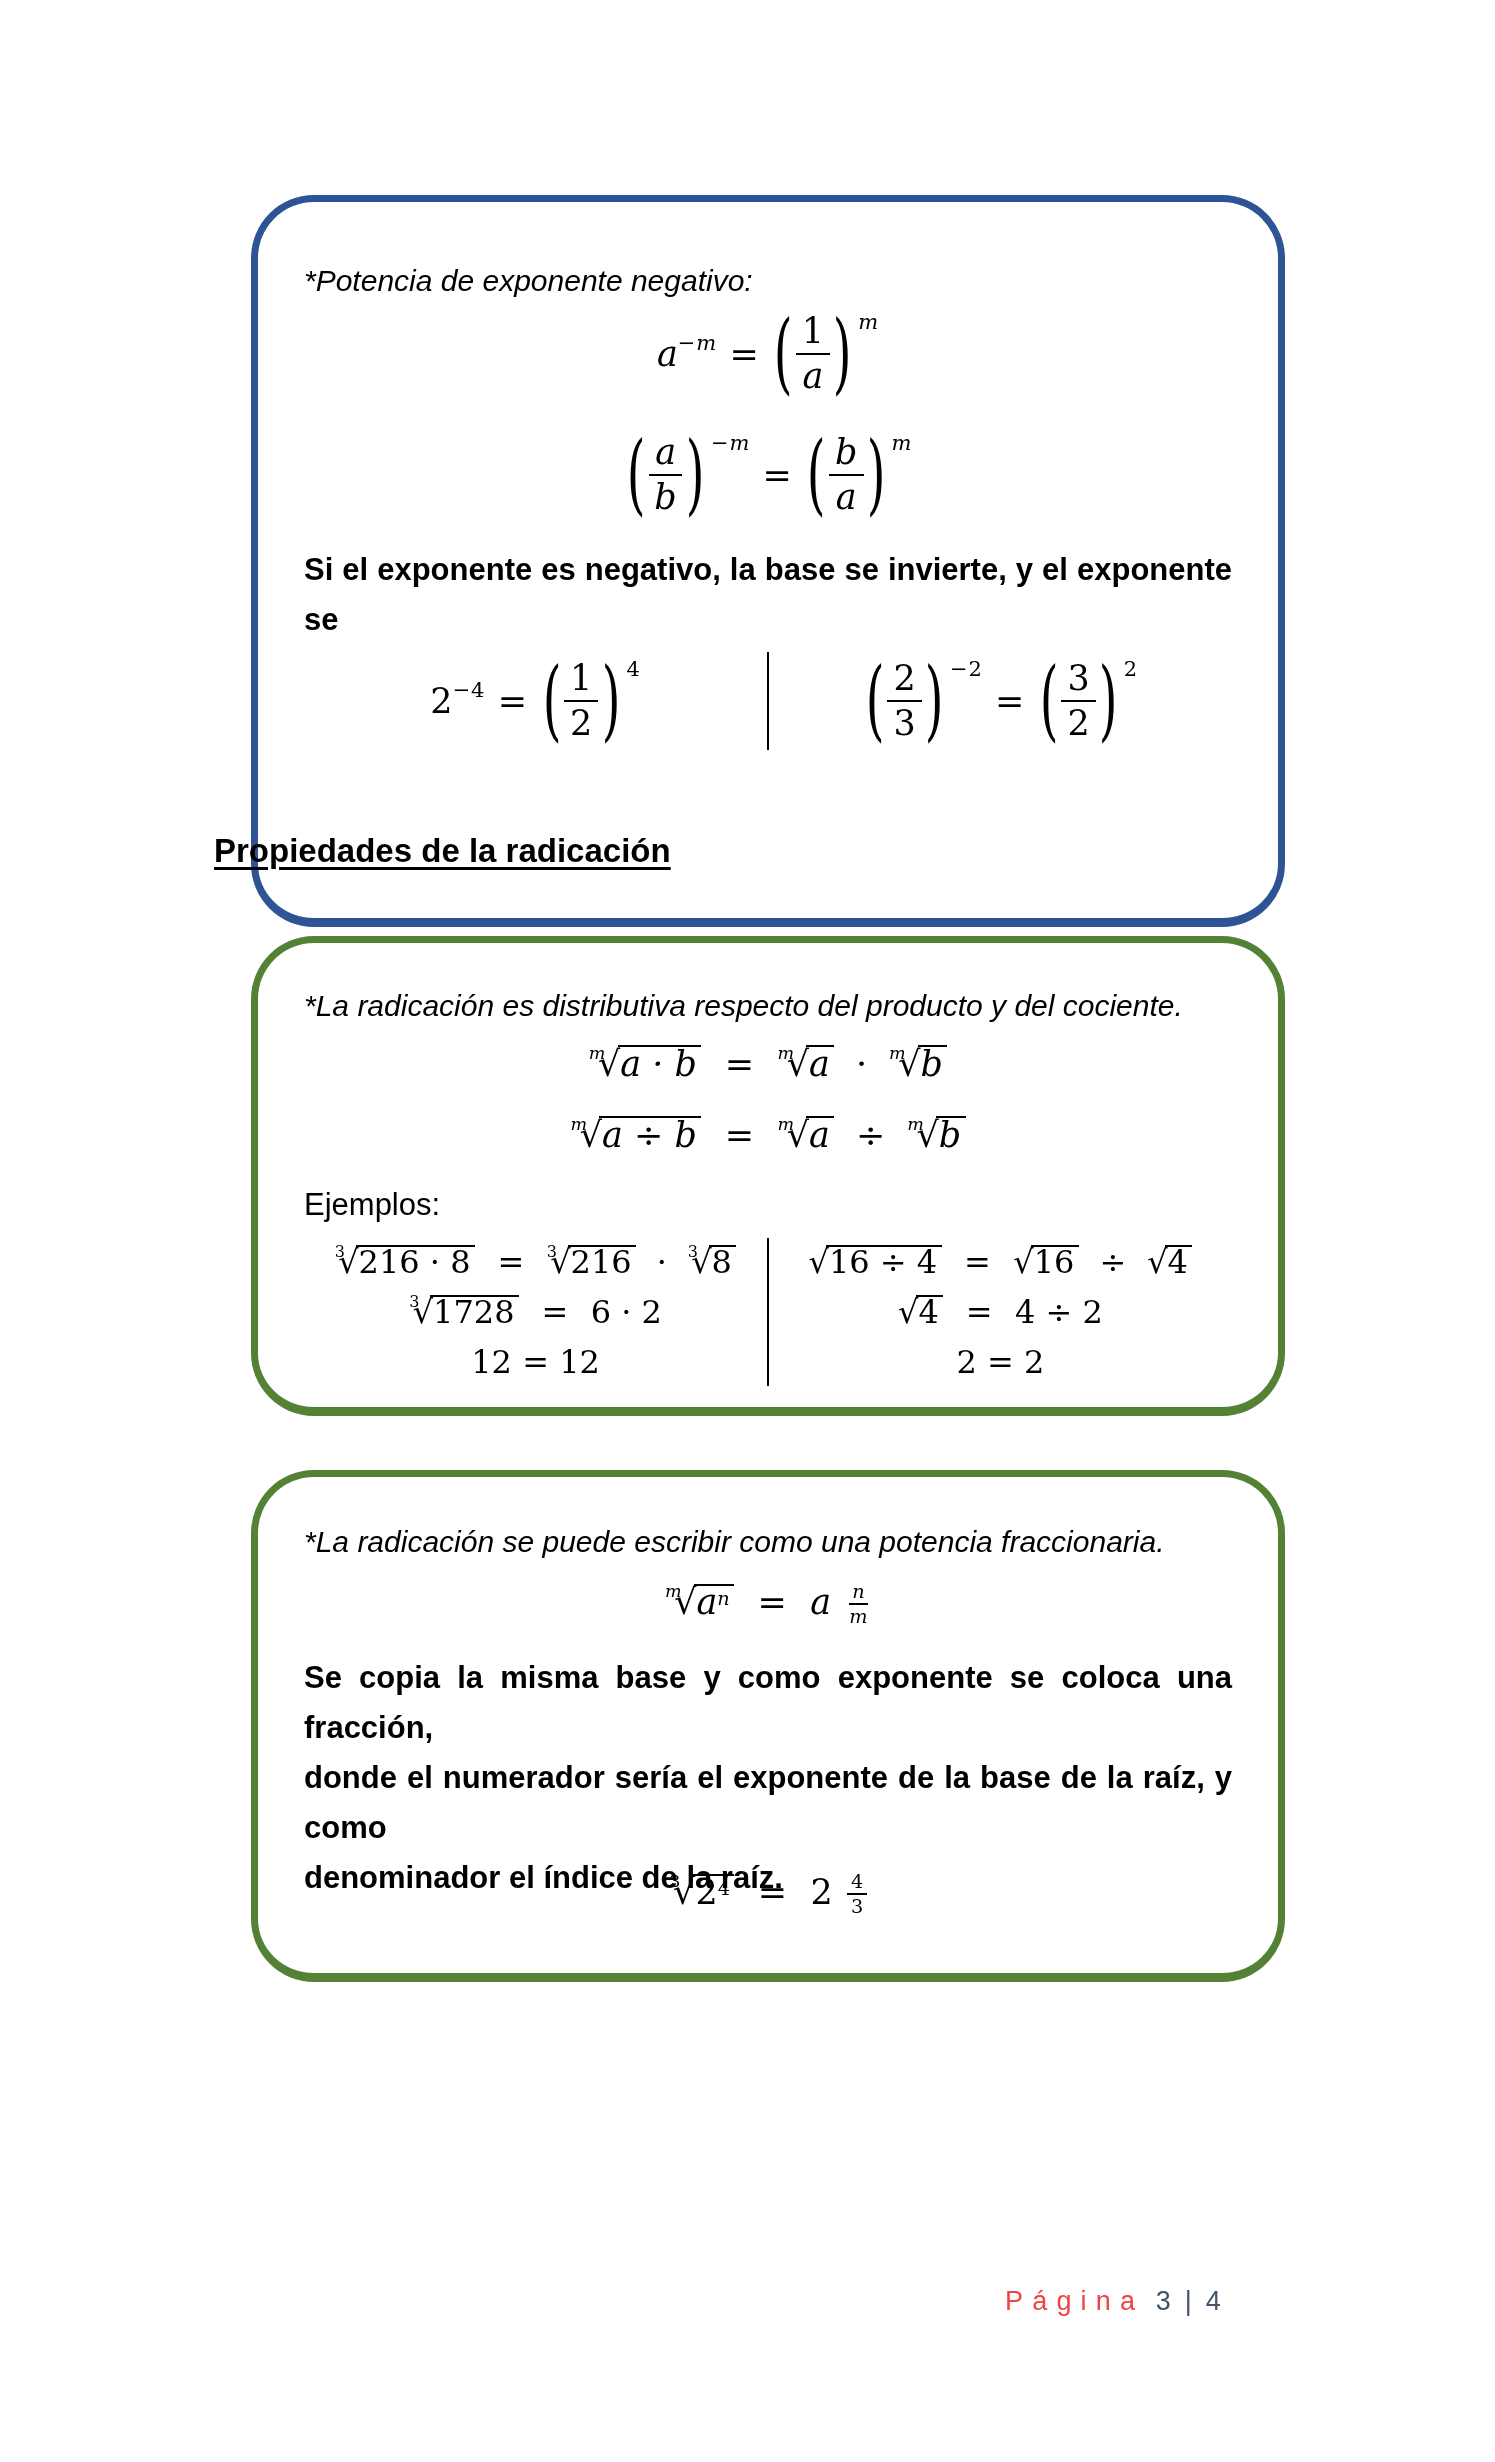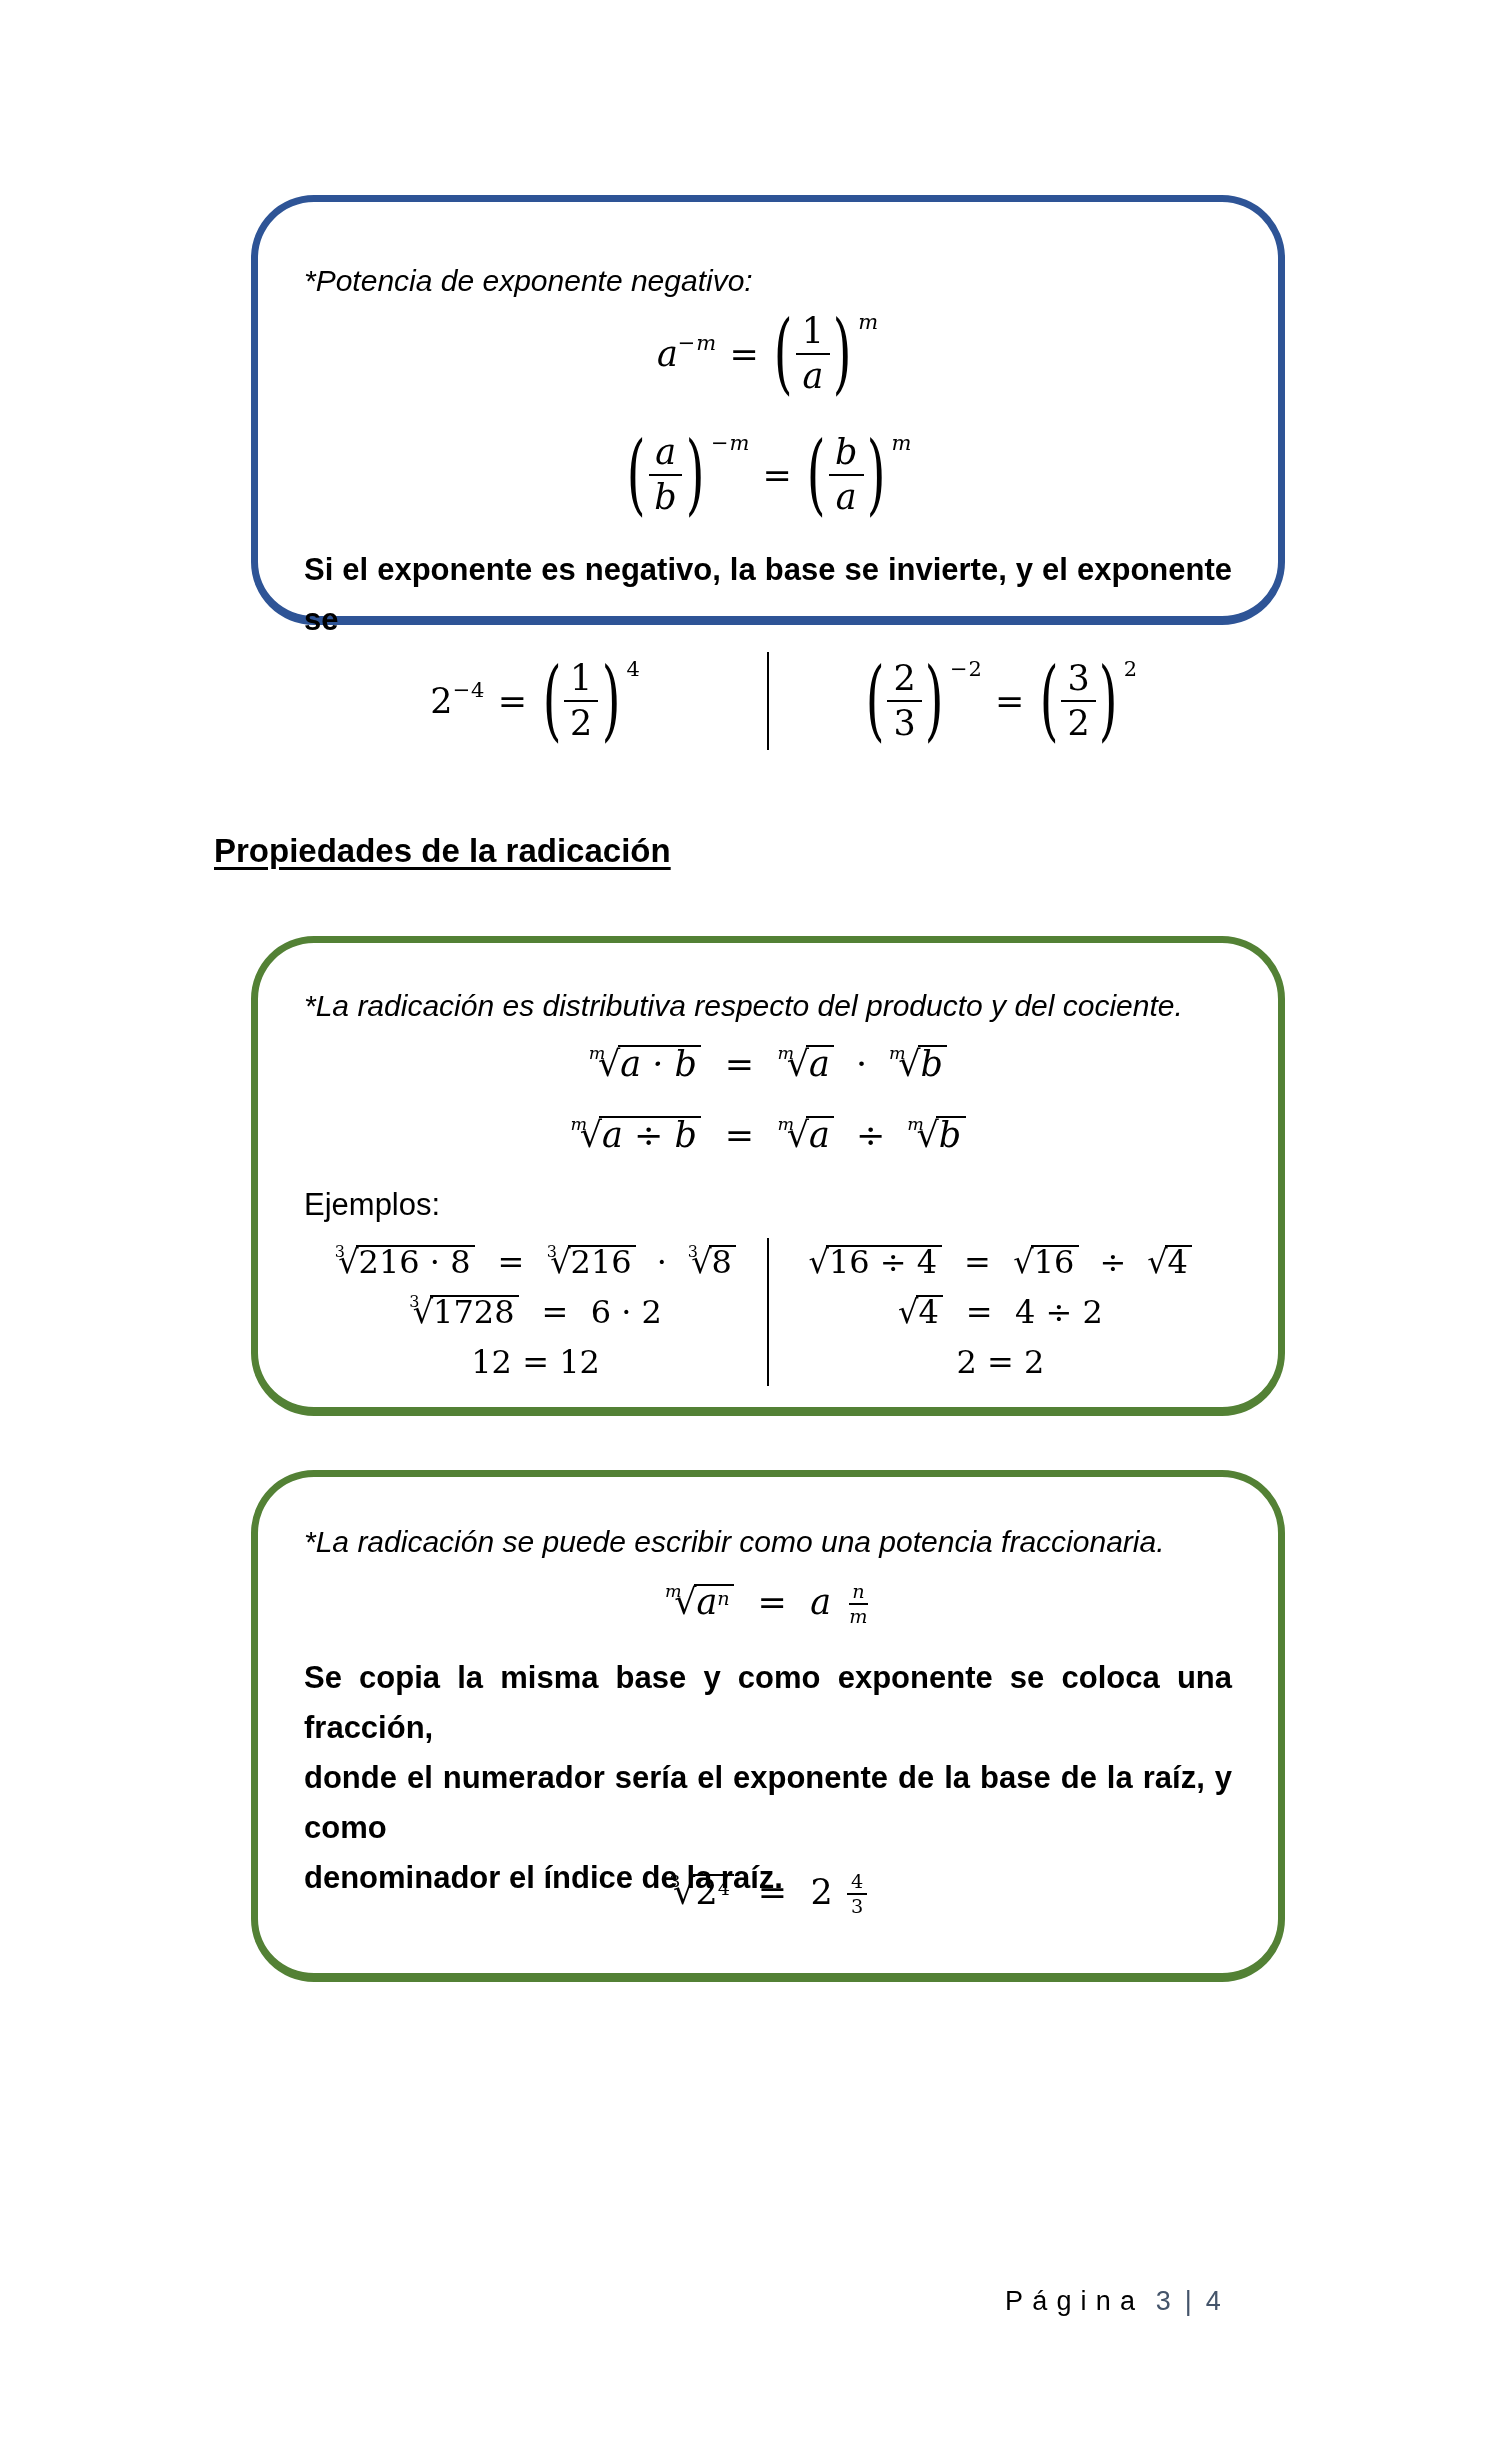--- a/index.html
+++ b/index.html
@@ -16,21 +16,21 @@
   
   .box {
     position: absolute;
     left: 251px;
     width: 1034px;
     background: #fff;
     border-style: solid;
     border-width: 7px 7px 9.7px 7px;
     border-radius: 63px;
   }
-  #box1 { top: 195px;  height: 430px; border-color: #2e5496; }
+  #box1 { top: 195px;  height: 732px; border-color: #2e5496; }
   #box2 { top: 936px; height: 480px; border-color: #538135; }
   #box3 { top: 1470px; height: 512px; border-color: #538135; }
 
   .arow { position: absolute; left: 46px; right: 46px; }
   .center { text-align: center; }
 
   .box-title { font-size: 30px; font-style: italic; }
   .body-text { font-size: 31px; line-height: 50px; font-weight: bold; }
   .jline { text-align: justify; text-align-last: justify; }
   .lline { text-align: left; }
@@ -102,21 +102,21 @@
   .heading {
     position: absolute; left: 202px; top: 820px;
     font-size: 33px; font-weight: bold;
     text-decoration: underline; text-underline-offset: 5.3px;
     margin: 12px;
   }
   .page-footer {
     position: absolute; top: 2286px; left: 0; width: 1224px;
     text-align: right; font-size: 27px;
   }
-  .f-label { color: #000000; letter-spacing: 0.34em; }
+  .f-label { color: #ef4444; letter-spacing: 0.34em; }
   .f-page  { color: #44546a; letter-spacing: 0.12em; margin-left: 0.15em; }
 </style>
 </head>
 <body>
 
 <main>
 
   <section class="box" id="box1">
     <div class="arow box-title" style="top:62px">*Potencia de exponente negativo:</div>
 

